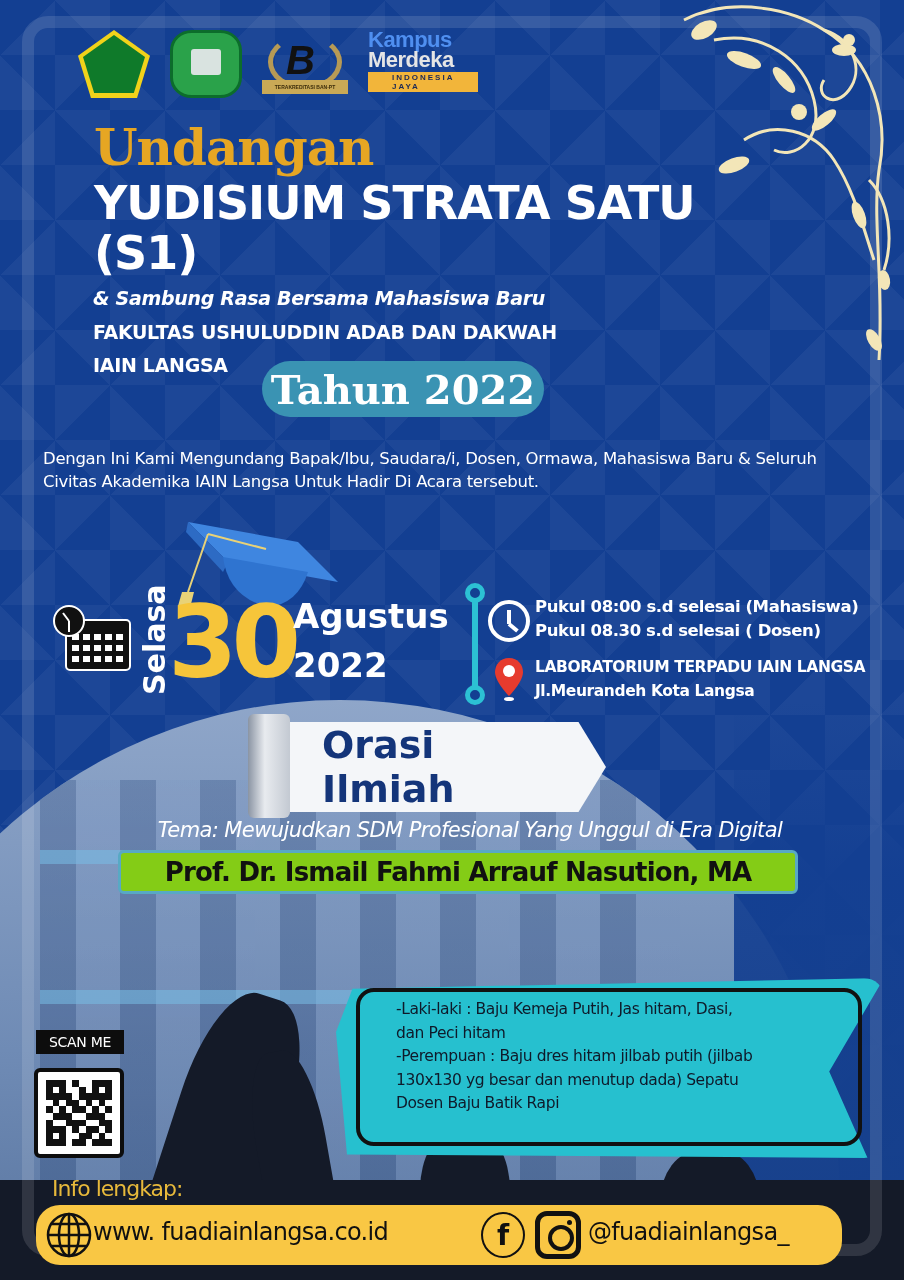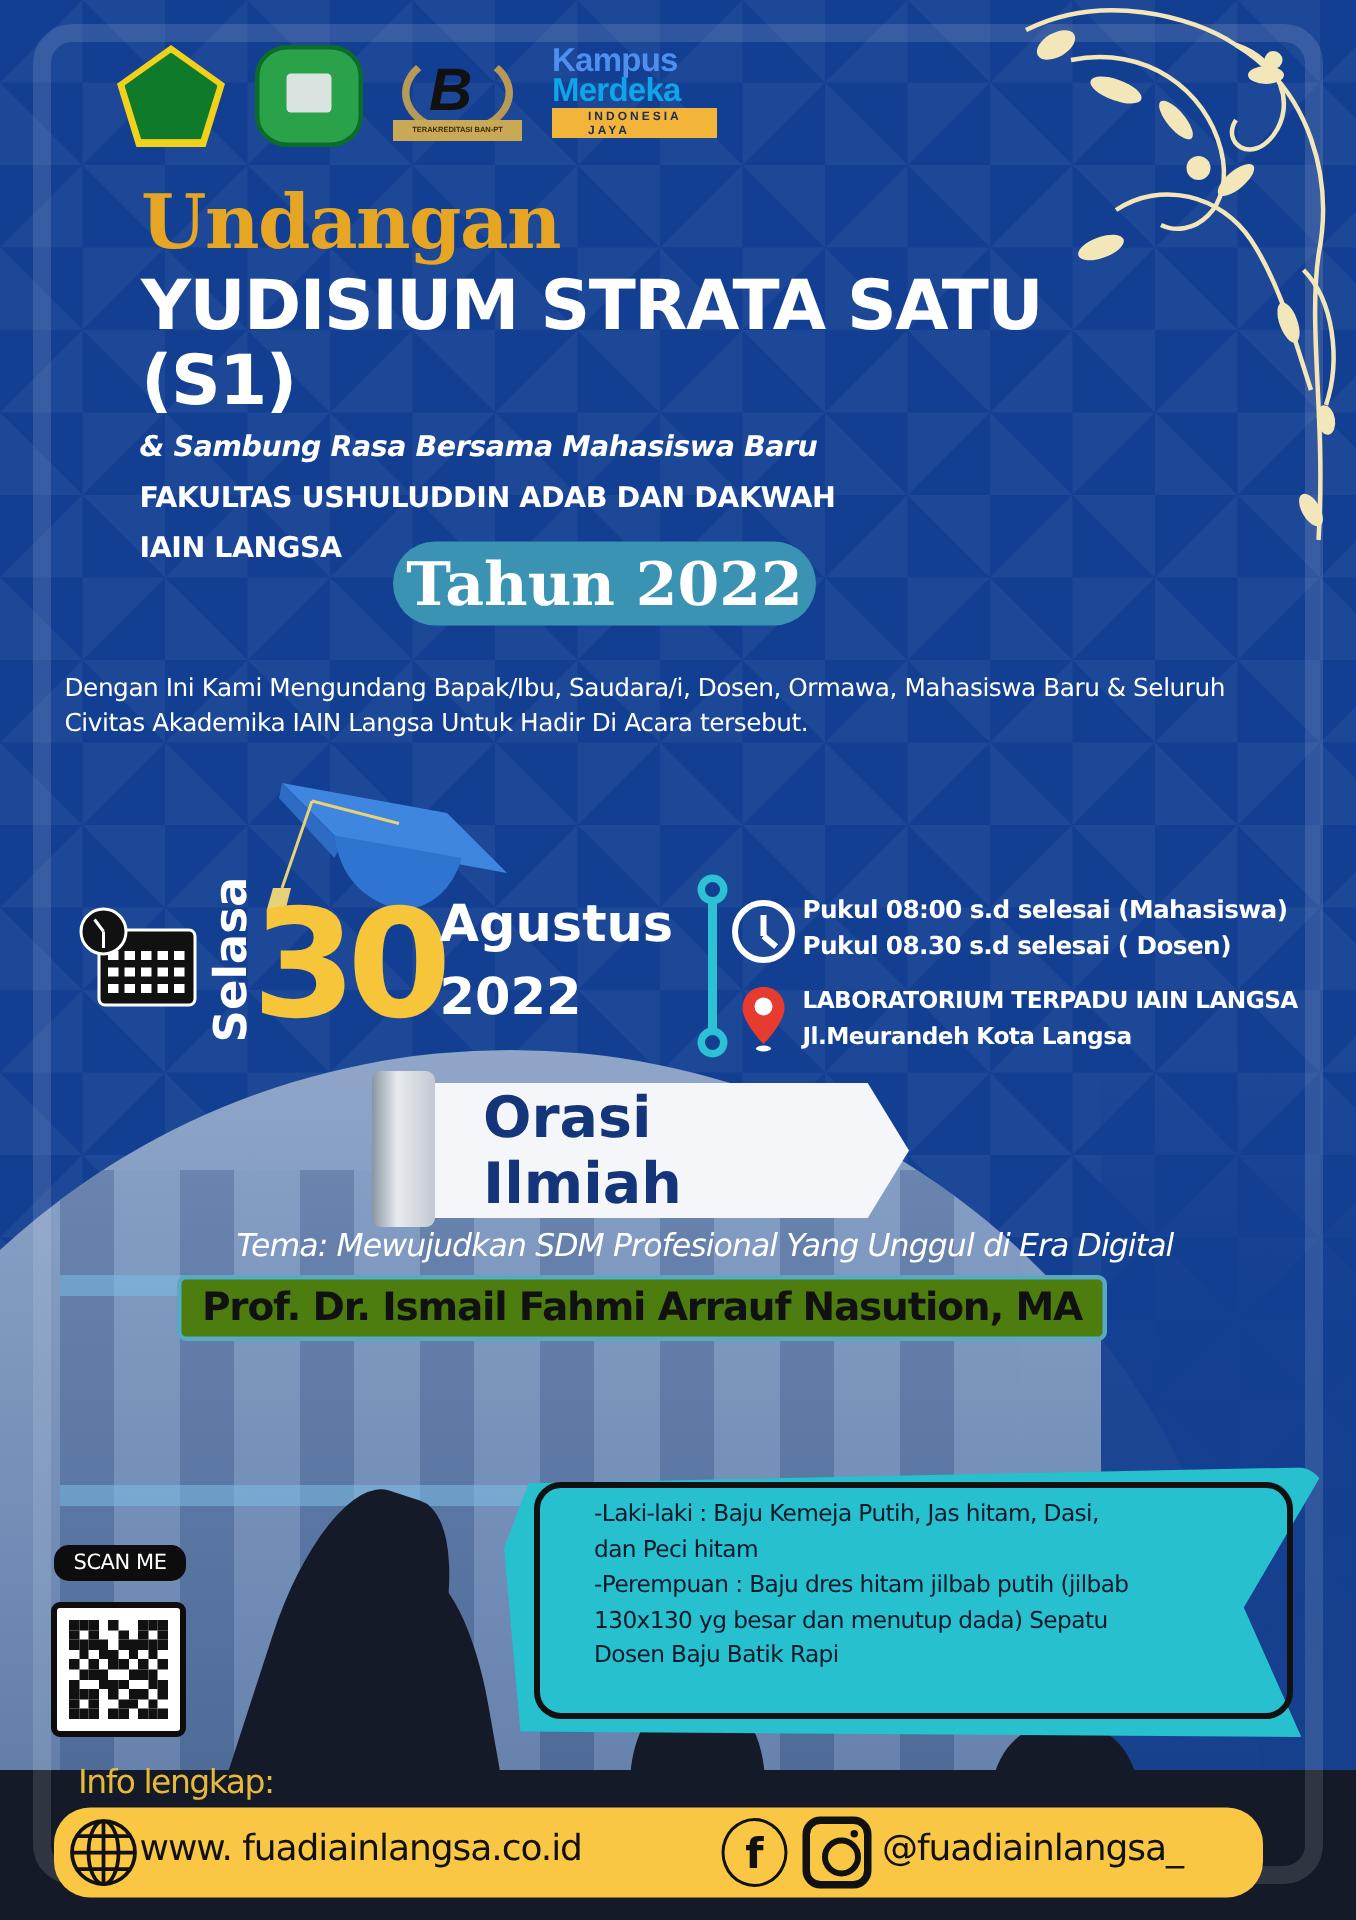--- a/index.html
+++ b/index.html
@@ -51,21 +51,21 @@
   .logo-kemenag { clip-path: polygon(50% 0, 100% 38%, 82% 100%, 18% 100%, 0 38%); background: #f1d21a; }
   .logo-kemenag::after { content:""; position:absolute; inset:5px; clip-path: polygon(50% 0, 100% 38%, 82% 100%, 18% 100%, 0 38%); background:#0f7a2a; }
   .logo-iain { border-radius: 30%; background: #2aa24a; border: 3px solid #0c6d2b; }
   .logo-iain::after { content:""; position:absolute; left:18px; top:16px; width:30px; height:26px; background:#d9e3e0; border-radius:3px; }
   .logo-b { width: 86px; }
   .logo-b .b-letter { position:absolute; left:24px; top:8px; font: italic bold 40px "Liberation Sans", sans-serif; color:#111; }
   .logo-b .laurel { position:absolute; left:6px; top:4px; width:74px; height:56px; border:5px solid #b79a55; border-top-color: transparent; border-radius: 50%; }
   .logo-b .ribbon { position:absolute; left:0; top:50px; width:86px; height:14px; background:#c9a956; font: bold 5px "Liberation Sans", sans-serif; color:#3a2b0a; text-align:center; line-height:14px; }
   .logo-km { width: 110px; }
   .km-top { font: bold 22px "Liberation Sans", sans-serif; color:#4f8ff0; line-height:20px; letter-spacing:-0.5px; }
-  .km-mid { font: bold 22px "Liberation Sans", sans-serif; color:#0ea5e9; line-height:20px; letter-spacing:-0.5px; }
+  .km-mid { font: bold 22px "Liberation Sans", sans-serif; color:#e5e5e5; line-height:20px; letter-spacing:-0.5px; }
   .km-band { background:#f2b53a; color:#1d2a55; font: bold 8px "Liberation Sans", sans-serif; letter-spacing:2px; padding:1px 24px; margin-top:2px; display:inline-block; }
 
   
   .ornament { position:absolute; right:0; top:0; width:230px; height:370px; }
 
   .title-undangan { position:absolute; left:94px; top:118px; font: bold 50px "DejaVu Serif", serif; color:#e6a623; letter-spacing:-1px; }
   .title-main { position:absolute; left:94px; top:178px; font: bold 46px "DejaVu Sans", sans-serif; color:#fff; line-height:50px; letter-spacing:-1px; }
   .subtitle { position:absolute; left:93px; top:287px; font: italic bold 19px "DejaVu Sans", sans-serif; color:#fff; letter-spacing:-0.3px; }
   .fak { position:absolute; left:93px; top:321px; font: bold 19px "DejaVu Sans", sans-serif; color:#fff; letter-spacing:-0.3px; }
   .iain { position:absolute; left:93px; top:354px; font: bold 19px "DejaVu Sans", sans-serif; color:#fff; letter-spacing:-0.3px; }
@@ -98,43 +98,43 @@
   .orasi-banner {
     position:absolute; left:262px; top:722px; width:344px; height:90px;
     background:#f4f6f9;
     clip-path: polygon(0 0, 92% 0, 100% 50%, 92% 100%, 0 100%);
     display:flex; align-items:center; justify-content:center; padding-left:60px; padding-right:40px;
     font: bold 38px "DejaVu Sans", sans-serif; color:#14357a;
   }
   .orasi-scroll { position:absolute; left:248px; top:714px; width:42px; height:104px; background: linear-gradient(90deg, #8a94a3, #e8ebef 40%, #c3c9d2); border-radius:6px; }
   .tema { position:absolute; left:110px; top:818px; width:720px; text-align:center; font: italic 21px "DejaVu Sans", sans-serif; color:#fff; letter-spacing:-0.6px; }
   .speaker {
-    position:absolute; left:118px; top:850px; width:620px; height:44px;
-    background:#4d7c0f; border:3px solid #58a9c4; border-radius:6px;
+    position:absolute; left:118px; top:850px; width:680px; height:44px;
+    background:#84cc16; border:3px solid #58a9c4; border-radius:6px;
     display:flex; align-items:center; justify-content:center;
     font: bold 26px "DejaVu Sans", sans-serif; color:#111; letter-spacing:-0.8px;
   }
 
   
   .dress-outer {
     position:absolute; left:336px; top:978px; width:548px; height:180px;
     background:#26c0cf;
     clip-path: polygon(3% 6%, 100% 0, 90% 52%, 97% 100%, 2% 98%, 0 30%);
     border-radius: 20px;
   }
   .dress-inner {
     position:absolute; left:356px; top:988px; width:506px; height:158px;
     border:4px solid #111; border-radius:18px;
     clip-path: polygon(0 0, 100% 0, 100% 100%, 0 100%);
   }
   .dress-text { position:absolute; left:396px; top:998px; width:430px; font: 15.5px "DejaVu Sans", sans-serif; color:#0f1a2a; line-height:23.5px; letter-spacing:-0.4px; }
   .dress-text div { white-space: nowrap; }
 
   
-  .scan-label { position:absolute; left:36px; top:1030px; width:88px; height:24px; background:#0d0d0d; border-radius:10px; font: 14px "DejaVu Sans", sans-serif; color:#fff; text-align:center; line-height:24px; letter-spacing:-0.3px; }
+  .scan-label { position:absolute; left:36px; top:1030px; width:88px; height:24px; background:#0d0d0d; border-radius:0; font: 14px "DejaVu Sans", sans-serif; color:#fff; text-align:center; line-height:24px; letter-spacing:-0.3px; }
   .qr { position:absolute; left:34px; top:1068px; width:90px; height:90px; background:#fff; border:4px solid #0d0d0d; border-radius:6px; padding:8px; }
   .qr-grid { width:100%; height:100%; display:grid; grid-template-columns: repeat(10,1fr); grid-template-rows: repeat(10,1fr); }
   .qr-grid span { background:#111; }
   .qr-grid span.w { background:transparent; }
 
   .info-label { position:absolute; left:52px; top:1176px; font: 22px "DejaVu Sans", sans-serif; color:#e7b93b; letter-spacing:-1px; }
   .info-bar {
     position:absolute; left:36px; top:1205px; width:806px; height:60px;
     background:#f9c744; border-radius:24px;
   }

